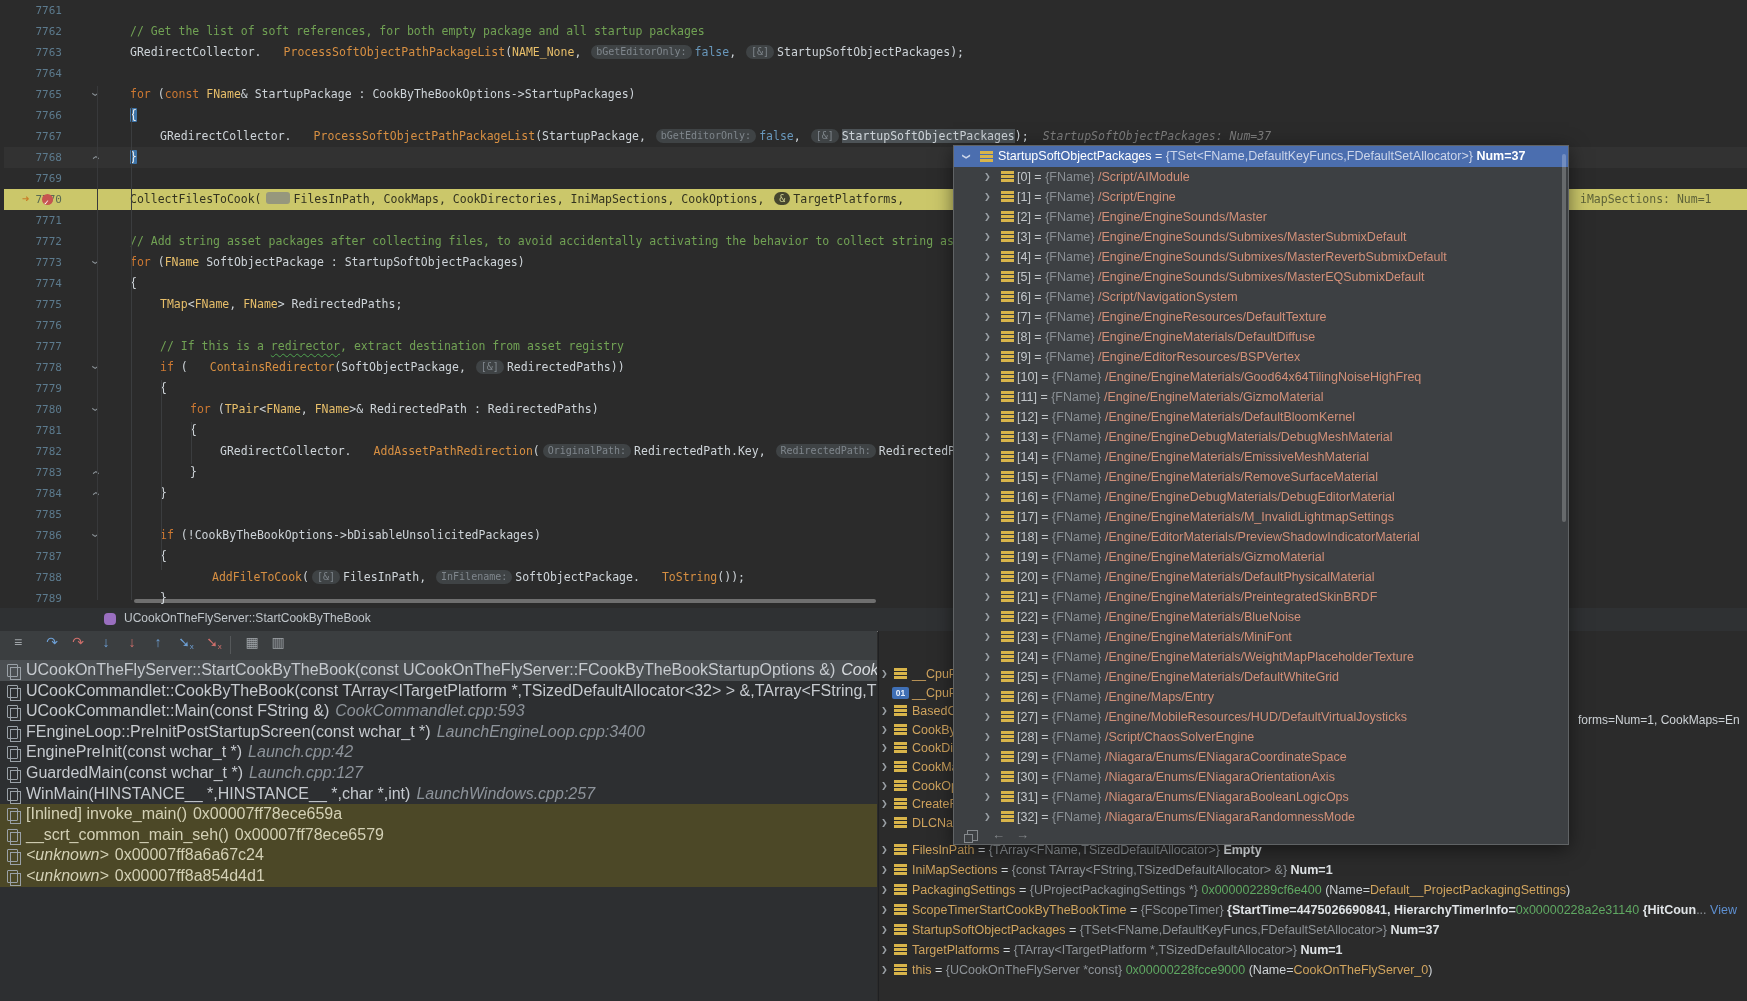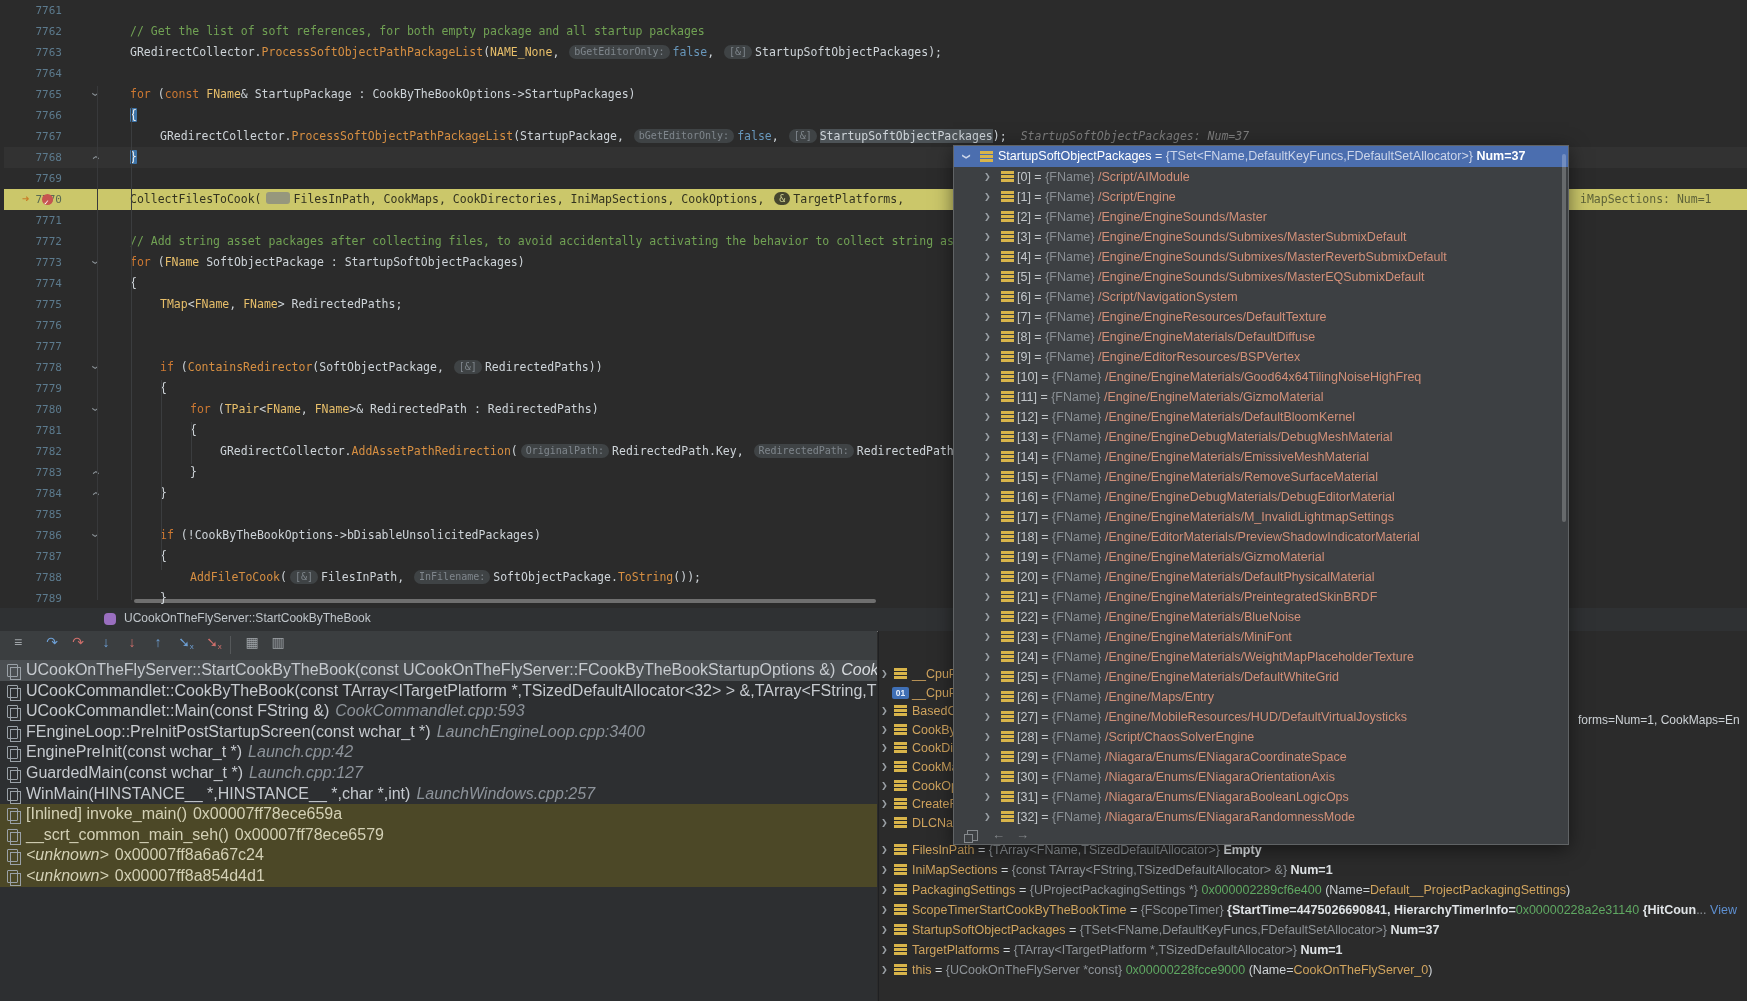--- a/index.html
+++ b/index.html
@@ -13,21 +13,21 @@
   .code-row .fold{position:absolute;left:86px;top:0;color:#8b9398;font-size:8px;width:10px;text-align:center;}
   .fold-open{transform:rotate(90deg);}
   .fold-close{transform:rotate(-90deg);}
   .code-row .code{position:absolute;top:0;}
   .band-caret{background:#323232;}
   .band-exec{background:#cbc76a;}
   .band-exec .ln{color:#5a6a52;}
   .exec-arrow{position:absolute;left:18px;top:0;color:#c9802a;font-size:12px;}
   .bp{position:absolute;left:38px;top:5px;width:11px;height:11px;border-radius:6px;background:#c75450;}
   .bp::after{content:"✓";position:absolute;left:2px;top:-2px;color:#fff;font-size:8px;}
-  .tk-c{color:#71a254;} .tk-k{color:#cc7832;} .tk-t{color:#e8bf6a;} .tk-f{color:#d78f42;}
+  .tk-c{color:#71a254;} .tk-k{color:#cc7832;} .tk-t{color:#e8bf6a;} .tk-f{color:#d78f42;margin-left:22px;}
   .tk-w{color:#ced4d9;} .tk-b{color:#6897bb;}
   .tk-cu{color:#71a254;text-decoration:underline wavy #4fa34f 1px;text-underline-offset:3px;}
   .tk-br{color:#ececec;background:#3e74a8;border-radius:1px;}
   .tk-sel{color:#ced4d9;background:#4d5357;}
   .tk-p{display:inline-block;background:#3f4345;color:#7f868c;border-radius:8px;padding:0 5px;margin:0 3px;
         font-size:10px;line-height:14px;vertical-align:1px;}
   .tk-h{color:#7c7c7c;font-style:italic;margin-left:14px;}
   .tk-d{color:#33331f;}
   .tk-box{display:inline-block;width:24px;height:12px;background:#96977d;border-radius:3px;margin:0 4px;vertical-align:-1px;}
   .tk-dp{display:inline-block;background:#45462e;color:#cfd092;border-radius:7px;padding:0 5px;margin:0 3px;
@@ -106,21 +106,21 @@
         <div class="code-row"><span class="ln">7767</span><span class="code" style="left: 156px;"><span class="tk-w">GRedirectCollector.</span><span class="tk-f">ProcessSoftObjectPathPackageList</span><span class="tk-w">(StartupPackage, </span><span class="tk-p">bGetEditorOnly:</span><span class="tk-b">false</span><span class="tk-w">, </span><span class="tk-p">[&amp;]</span><span class="tk-sel">StartupSoftObjectPackages</span><span class="tk-w">);</span><span class="tk-h">StartupSoftObjectPackages: Num=37</span></span></div>
         <div class="code-row band-caret"><span class="ln">7768</span><span class="fold fold-close">❯</span><span class="code" style="left: 126px;"><span class="tk-br">}</span></span></div>
         <div class="code-row"><span class="ln">7769</span></div>
         <div class="code-row band-exec"><span class="ln">7770</span><span class="exec-arrow">➜</span><span class="bp"></span><span class="exec-hint">iMapSections: Num=1</span><span class="code" style="left: 126px;"><span class="tk-d">CollectFilesToCook(</span><span class="tk-box"></span><span class="tk-d">FilesInPath, CookMaps, CookDirectories, IniMapSections, CookOptions, </span><span class="tk-dp">&amp;</span><span class="tk-d">TargetPlatforms,</span></span></div>
         <div class="code-row"><span class="ln">7771</span></div>
         <div class="code-row"><span class="ln">7772</span><span class="code" style="left: 126px;"><span class="tk-c">// Add string asset packages after collecting files, to avoid accidentally activating the behavior to collect string asset references</span></span></div>
         <div class="code-row"><span class="ln">7773</span><span class="fold fold-open">❯</span><span class="code" style="left: 126px;"><span class="tk-k">for</span><span class="tk-w"> (</span><span class="tk-t">FName</span><span class="tk-w"> SoftObjectPackage : StartupSoftObjectPackages)</span></span></div>
         <div class="code-row"><span class="ln">7774</span><span class="code" style="left: 126px;"><span class="tk-w">{</span></span></div>
         <div class="code-row"><span class="ln">7775</span><span class="code" style="left: 156px;"><span class="tk-t">TMap</span><span class="tk-w">&lt;</span><span class="tk-t">FName</span><span class="tk-w">, </span><span class="tk-t">FName</span><span class="tk-w">&gt; RedirectedPaths;</span></span></div>
         <div class="code-row"><span class="ln">7776</span></div>
-        <div class="code-row"><span class="ln">7777</span></div>
+        <div class="code-row"><span class="ln">7777</span><span class="code" style="left: 156px;"><span class="tk-c">// If this is a </span><span class="tk-cu">redirector</span><span class="tk-c">, extract destination from asset registry</span></span></div>
         <div class="code-row"><span class="ln">7778</span><span class="fold fold-open">❯</span><span class="code" style="left: 156px;"><span class="tk-k">if</span><span class="tk-w"> (</span><span class="tk-f">ContainsRedirector</span><span class="tk-w">(SoftObjectPackage, </span><span class="tk-p">[&amp;]</span><span class="tk-w">RedirectedPaths))</span></span></div>
         <div class="code-row"><span class="ln">7779</span><span class="code" style="left: 156px;"><span class="tk-w">{</span></span></div>
         <div class="code-row"><span class="ln">7780</span><span class="fold fold-open">❯</span><span class="code" style="left: 186px;"><span class="tk-k">for</span><span class="tk-w"> (</span><span class="tk-t">TPair</span><span class="tk-w">&lt;</span><span class="tk-t">FName</span><span class="tk-w">, </span><span class="tk-t">FName</span><span class="tk-w">&gt;&amp; RedirectedPath : RedirectedPaths)</span></span></div>
         <div class="code-row"><span class="ln">7781</span><span class="code" style="left: 186px;"><span class="tk-w">{</span></span></div>
         <div class="code-row"><span class="ln">7782</span><span class="code" style="left: 216px;"><span class="tk-w">GRedirectCollector.</span><span class="tk-f">AddAssetPathRedirection</span><span class="tk-w">(</span><span class="tk-p">OriginalPath:</span><span class="tk-w">RedirectedPath.Key, </span><span class="tk-p">RedirectedPath:</span><span class="tk-w">RedirectedPath.Value);</span></span></div>
         <div class="code-row"><span class="ln">7783</span><span class="fold fold-close">❯</span><span class="code" style="left: 186px;"><span class="tk-w">}</span></span></div>
         <div class="code-row"><span class="ln">7784</span><span class="fold fold-close">❯</span><span class="code" style="left: 156px;"><span class="tk-w">}</span></span></div>
         <div class="code-row"><span class="ln">7785</span></div>
         <div class="code-row"><span class="ln">7786</span><span class="fold fold-open">❯</span><span class="code" style="left: 156px;"><span class="tk-k">if</span><span class="tk-w"> (!CookByTheBookOptions-&gt;bDisableUnsolicitedPackages)</span></span></div>
         <div class="code-row"><span class="ln">7787</span><span class="code" style="left: 156px;"><span class="tk-w">{</span></span></div>

